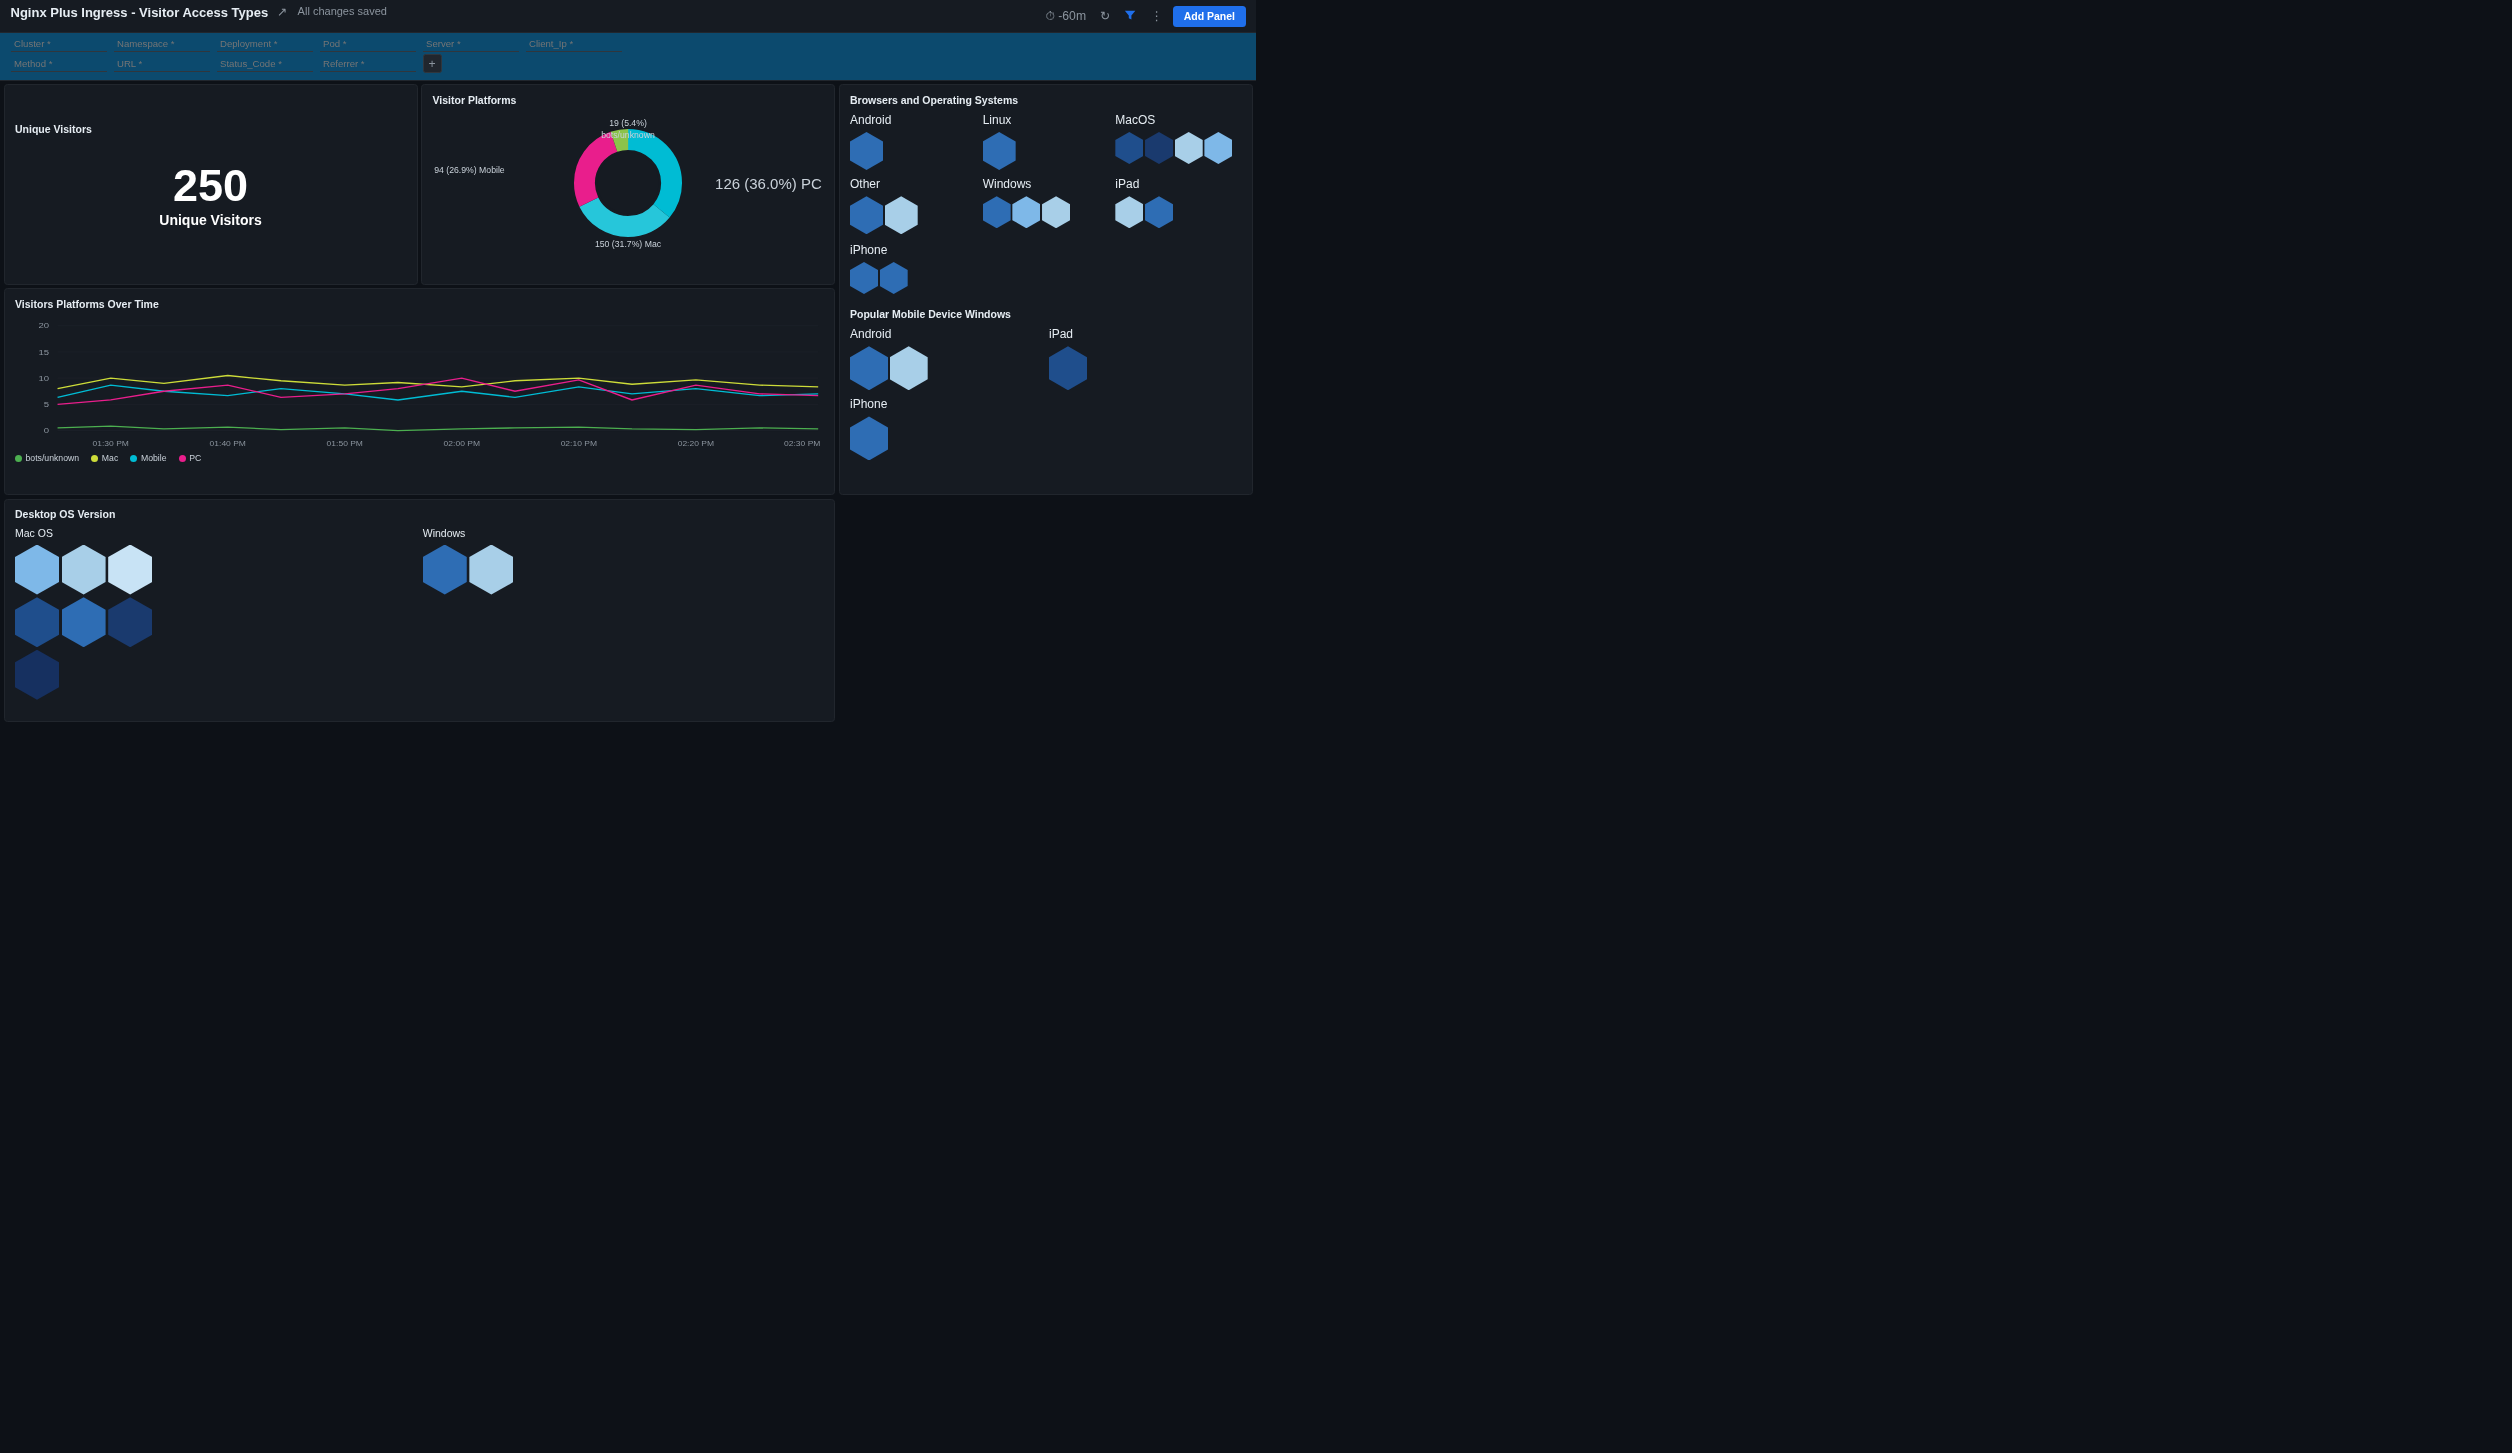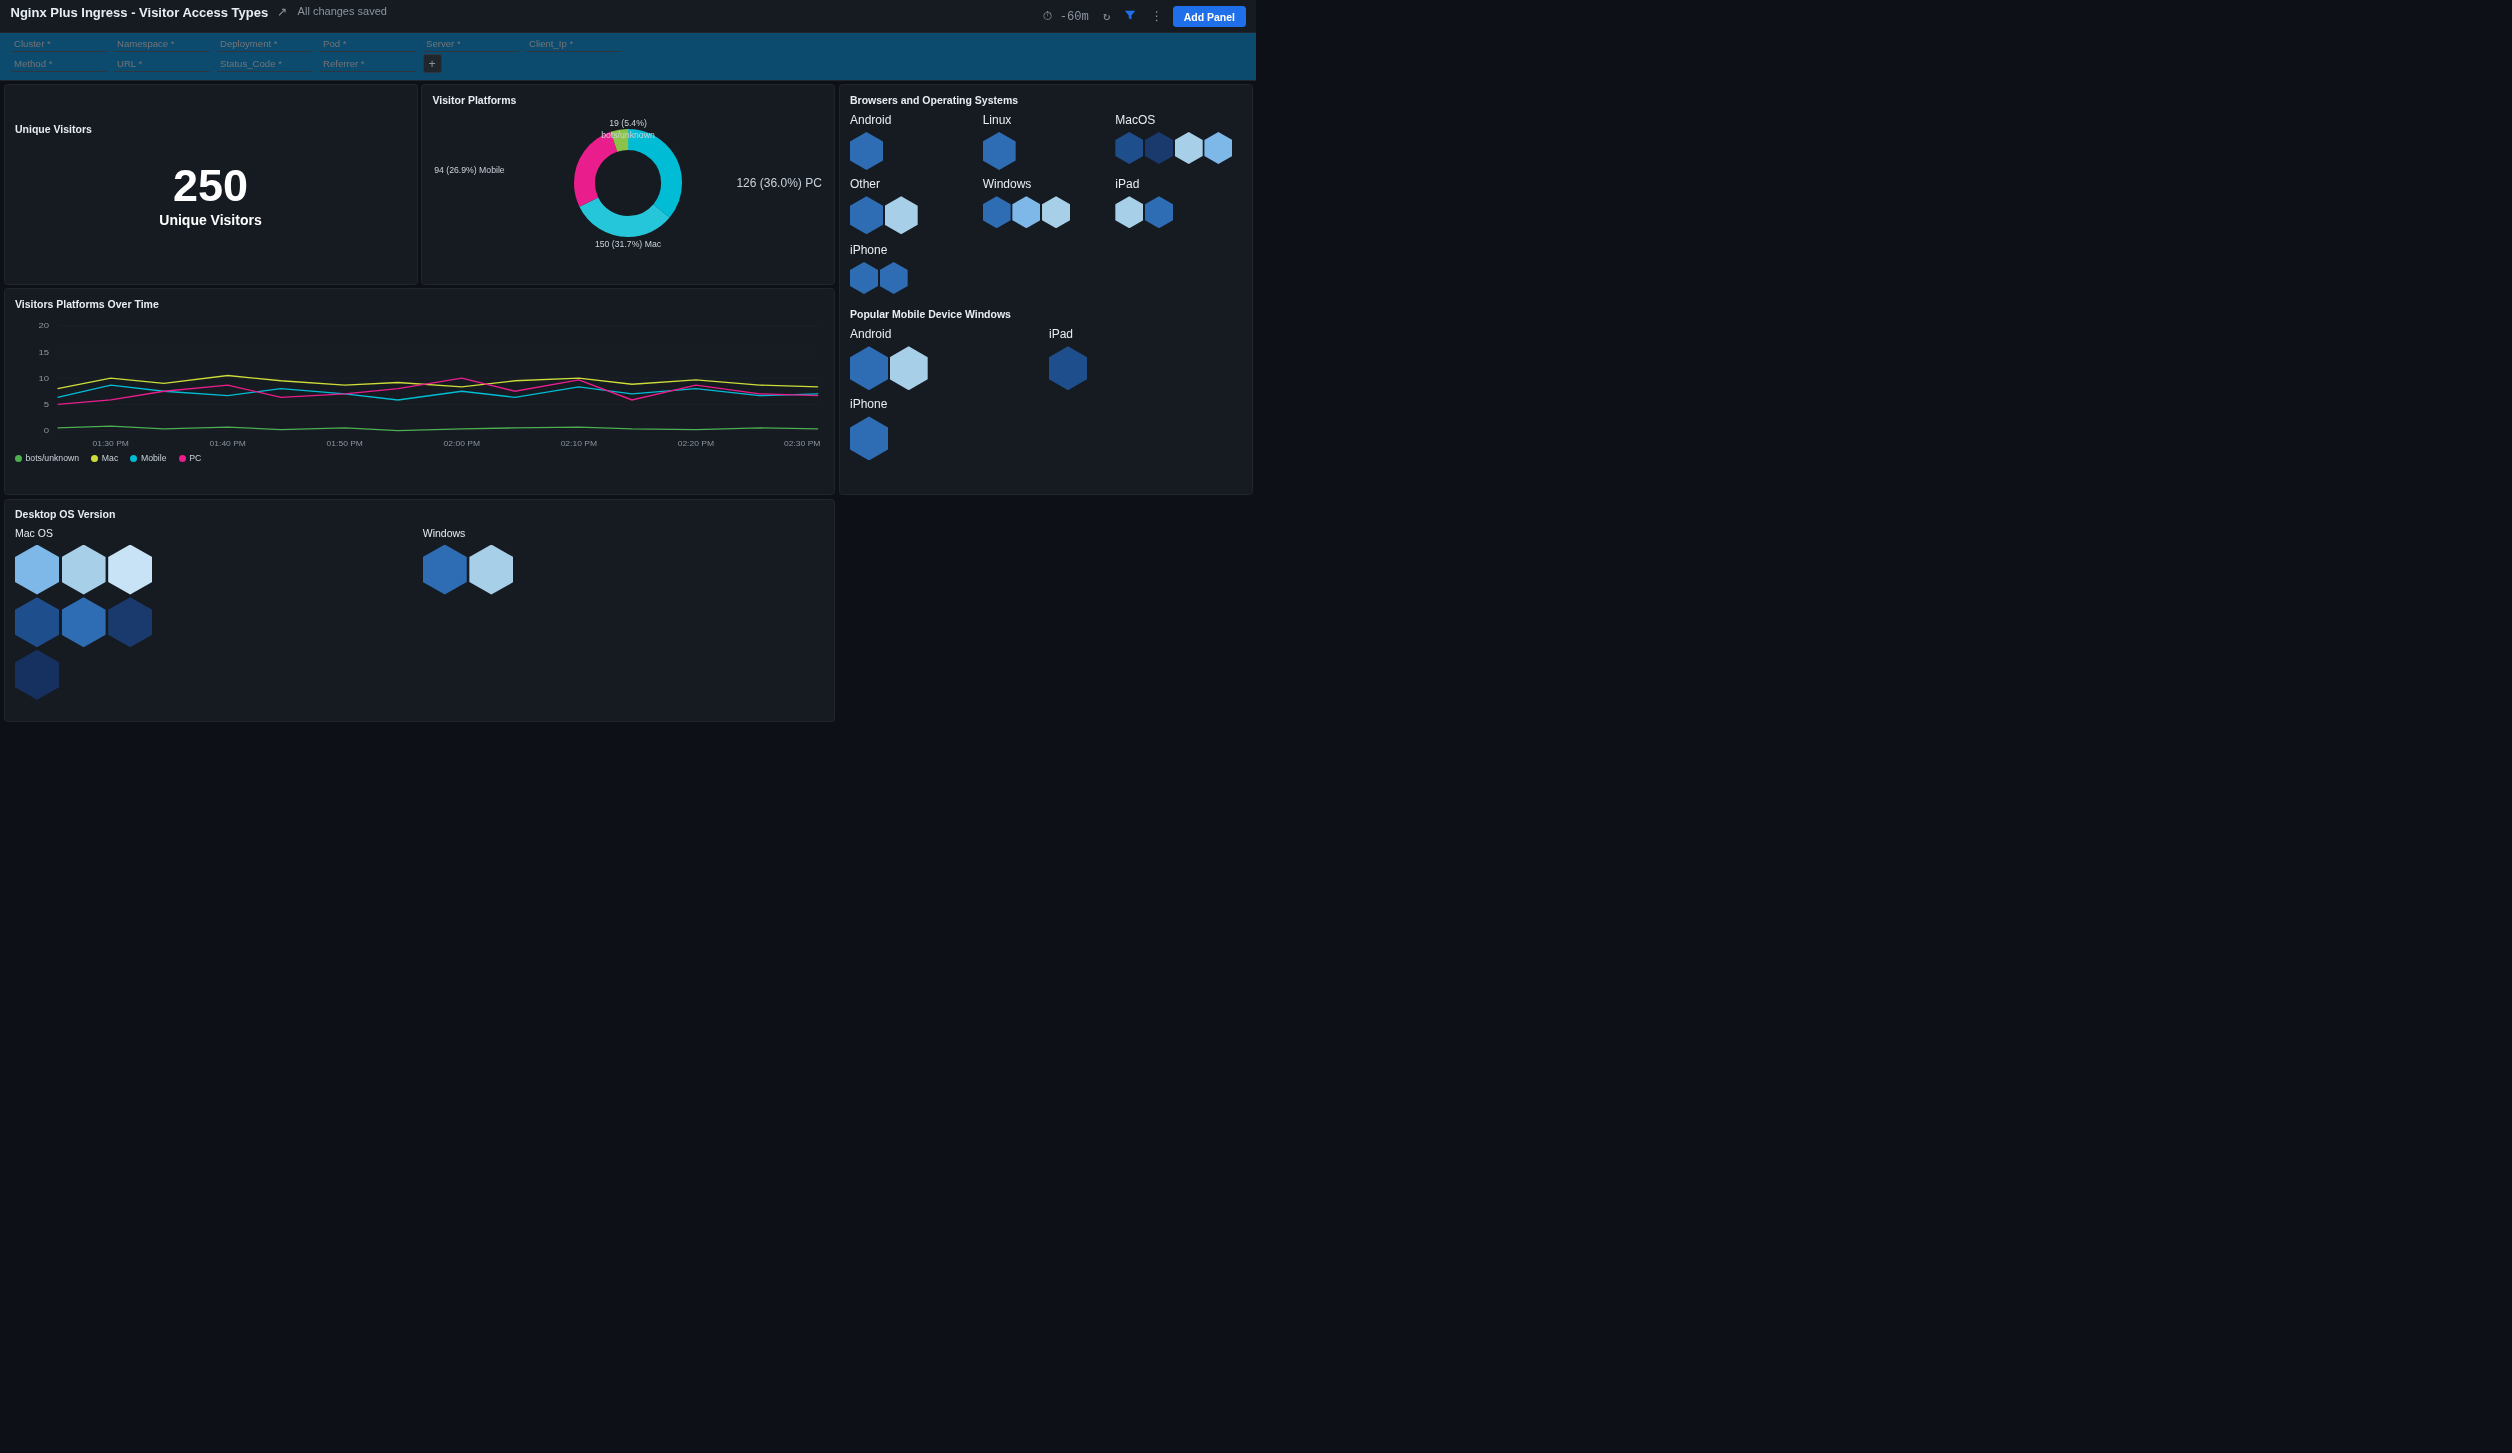--- a/index.html
+++ b/index.html
@@ -43,21 +43,20 @@
       align-items: center;
       gap: 7px;
     }
     .header-icon-btn {
       color: #8b949e;
       cursor: pointer;
       font-size: 12.2px;
       background: none;
       border: none;
       padding: 3.5px;
-      font-family: Liberation Mono, monospace;
     }
     .add-panel-btn {
       background: #1f6feb;
       color: #fff;
       border: none;
       border-radius: 3.5px;
       padding: 4.4px 10.5px;
       font-size: 10.5px;
       cursor: pointer;
       font-weight: 600;
@@ -308,21 +307,21 @@
         <circle cx="70" cy="70" r="50" fill="transparent" stroke="#8bc34a" stroke-width="24" stroke-dasharray="17 297" stroke-dashoffset="-297.2" transform="rotate(-90 70 70)"></circle>
 
         <circle cx="70" cy="70" r="35" fill="#161b22"></circle>
       </svg>
 
       <div style="position:absolute;top:3.5px;left:50%;transform:translateX(-50%);text-align:center;">
         <span style="font-size:8.7px;color:#c9d1d9;">19 (5.4%)</span><br>
         <span style="font-size:8.7px;color:#c9d1d9;">bots/unknown</span>
       </div>
       <div style="position:absolute;right:1.7px;top:50%;transform:translateY(-50%);text-align:left;">
-        <span style="font-size:12px;color:#c9d1d9;">126 (36.0%) PC</span>
+        <span style="font-size:15px;color:#c9d1d9;">126 (36.0%) PC</span>
       </div>
       <div style="position:absolute;left:1.7px;top:40%;transform:translateY(-50%);">
         <span style="font-size:8.7px;color:#c9d1d9;">94 (26.9%) Mobile</span>
       </div>
       <div style="position:absolute;bottom:3.5px;left:50%;transform:translateX(-50%);white-space:nowrap;">
         <span style="font-size:8.7px;color:#c9d1d9;">150 (31.7%) Mac</span>
       </div>
     </div>
   </div>
 

